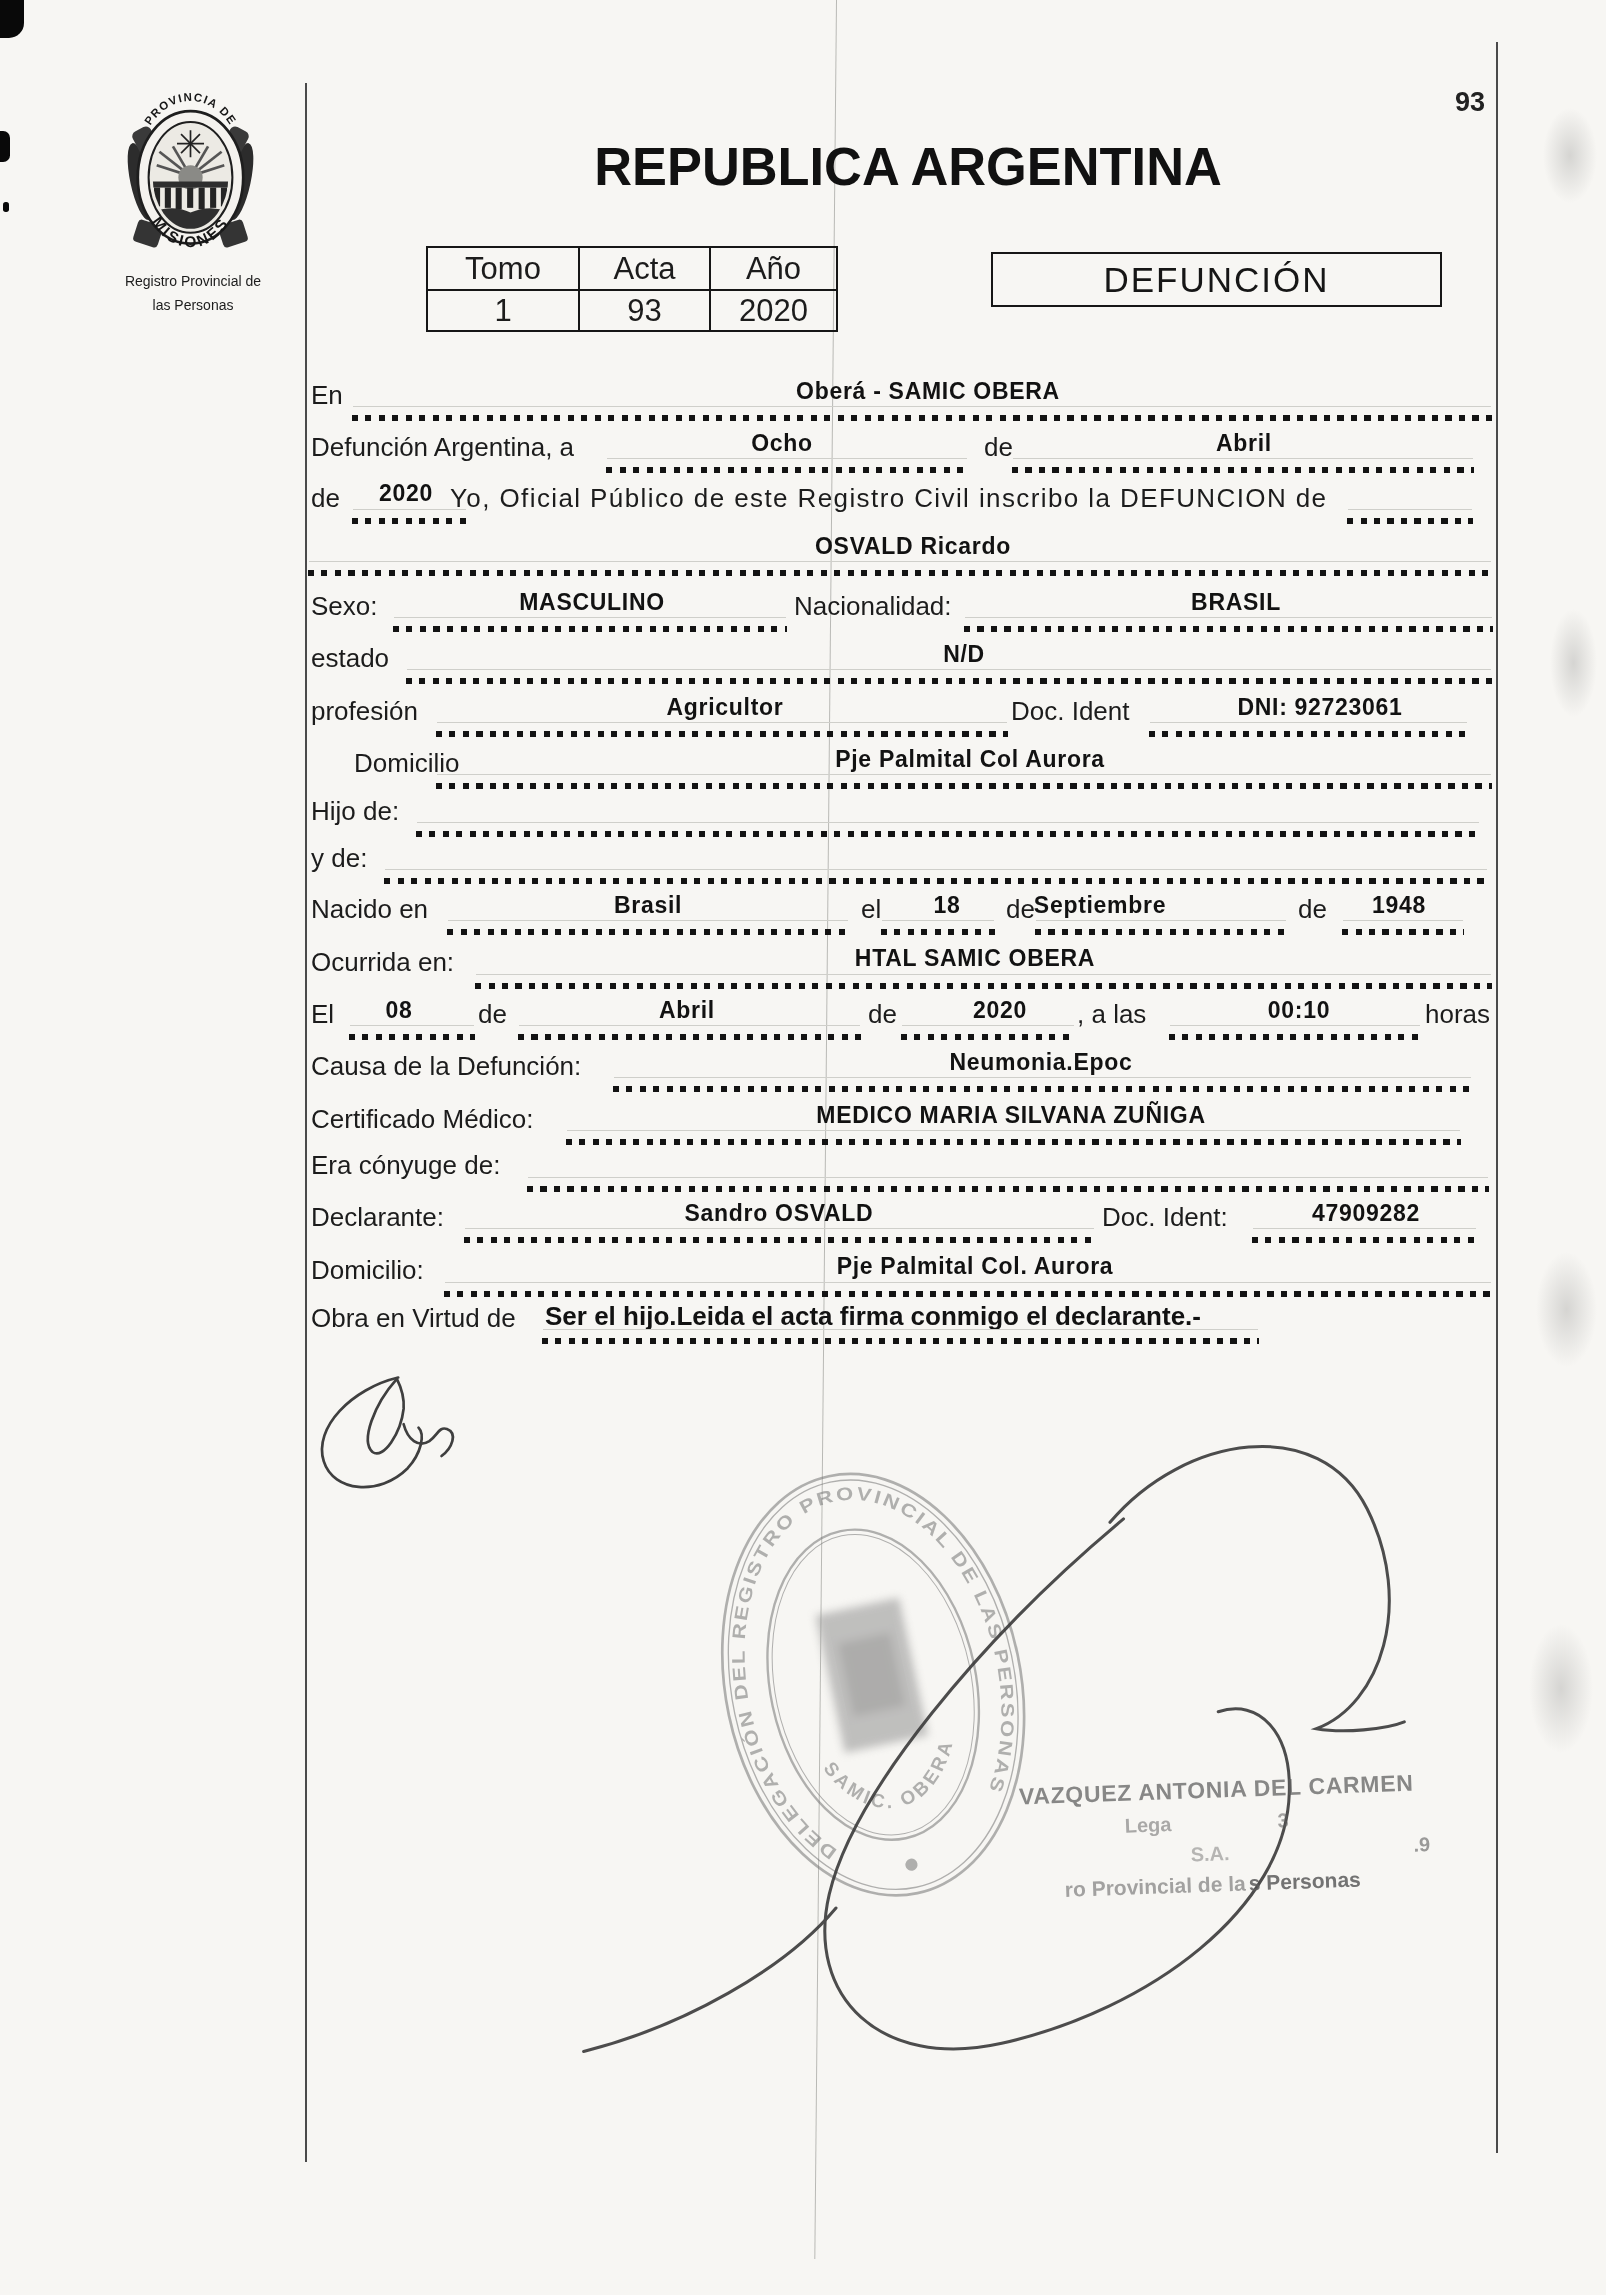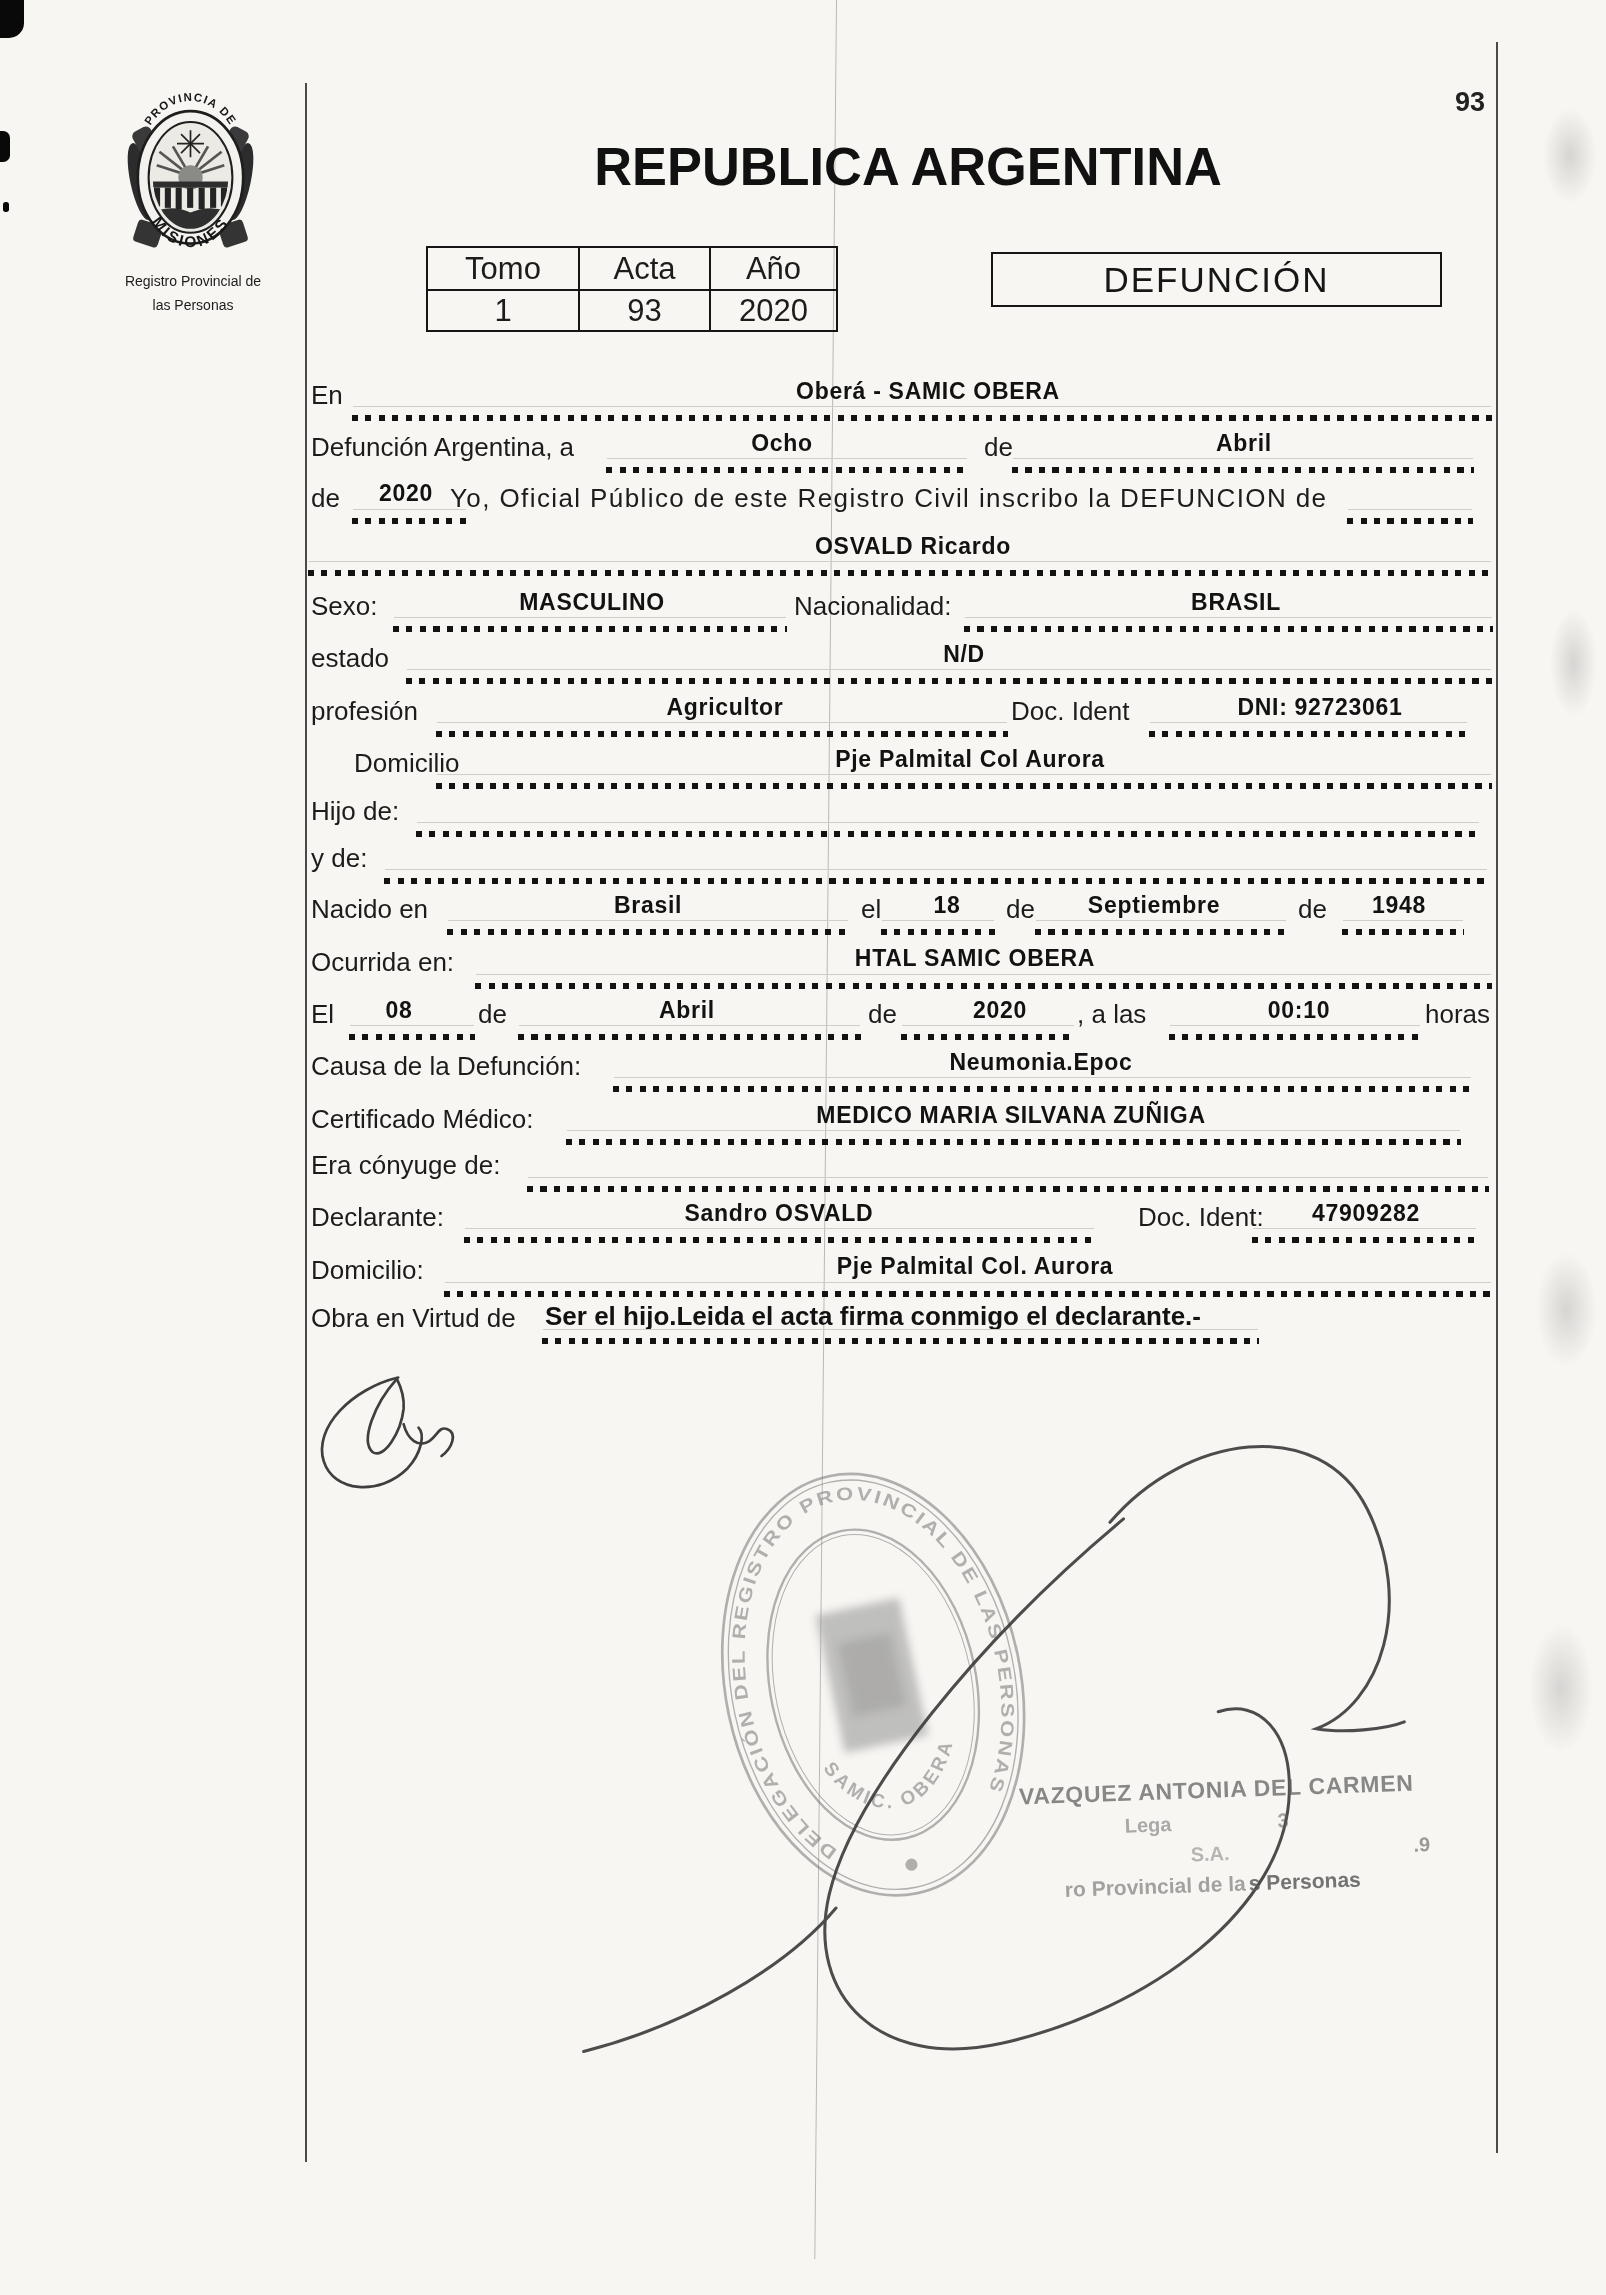--- a/index.html
+++ b/index.html
@@ -200,21 +200,21 @@
   <div class="dots" style="left:416px;top:831px;width:1064px;"></div>
 
   <span class="lbl" style="left:311px;top:843px;">y de:</span>
   <div class="dots" style="left:384px;top:878px;width:1104px;"></div>
 
   <span class="lbl" style="left:311px;top:894px;">Nacido en</span>
   <span class="val" style="left:648px;top:892px;">Brasil</span>
   <span class="lbl" style="left:861px;top:894px;">el</span>
   <span class="val" style="left:947px;top:892px;">18</span>
   <span class="lbl" style="left:1006px;top:894px;">de</span>
-  <span class="val" style="left:1154px;top:892px;">Septiembre</span>
+  <span class="val" style="left:1100px;top:892px;">Septiembre</span>
   <span class="lbl" style="left:1298px;top:894px;">de</span>
   <span class="val" style="left:1399px;top:892px;">1948</span>
   <div class="dots" style="left:447px;top:929px;width:402px;"></div>
   <div class="dots" style="left:881px;top:929px;width:114px;"></div>
   <div class="dots" style="left:1035px;top:929px;width:252px;"></div>
   <div class="dots" style="left:1342px;top:929px;width:122px;"></div>
 
   <span class="lbl" style="left:311px;top:947px;">Ocurrida en:</span>
   <span class="val" style="left:975px;top:945px;">HTAL SAMIC OBERA</span>
   <div class="dots" style="left:475px;top:983px;width:1017px;"></div>
@@ -239,21 +239,21 @@
 
   <span class="lbl" style="left:311px;top:1104px;">Certificado Médico:</span>
   <span class="val" style="left:1011px;top:1102px;">MEDICO MARIA SILVANA ZUÑIGA</span>
   <div class="dots" style="left:566px;top:1139px;width:895px;"></div>
 
   <span class="lbl" style="left:311px;top:1150px;">Era cónyuge de:</span>
   <div class="dots" style="left:527px;top:1186px;width:962px;"></div>
 
   <span class="lbl" style="left:311px;top:1202px;">Declarante:</span>
   <span class="val" style="left:779px;top:1200px;">Sandro OSVALD</span>
-  <span class="lbl" style="left:1102px;top:1202px;margin-left:36px;">Doc. Ident:</span>
+  <span class="lbl" style="left:1102px;top:1202px;">Doc. Ident:</span>
   <span class="val" style="left:1366px;top:1200px;">47909282</span>
   <div class="dots" style="left:464px;top:1237px;width:631px;"></div>
   <div class="dots" style="left:1252px;top:1237px;width:225px;"></div>
 
   <span class="lbl" style="left:311px;top:1255px;">Domicilio:</span>
   <span class="val" style="left:975px;top:1253px;">Pje Palmital Col. Aurora</span>
   <div class="dots" style="left:444px;top:1291px;width:1048px;"></div>
 
   <span class="lbl" style="left:311px;top:1303px;">Obra en Virtud de</span>
   <span class="valL" style="left:545px;top:1301px;">Ser el hijo.Leida el acta firma conmigo el declarante.-</span>

